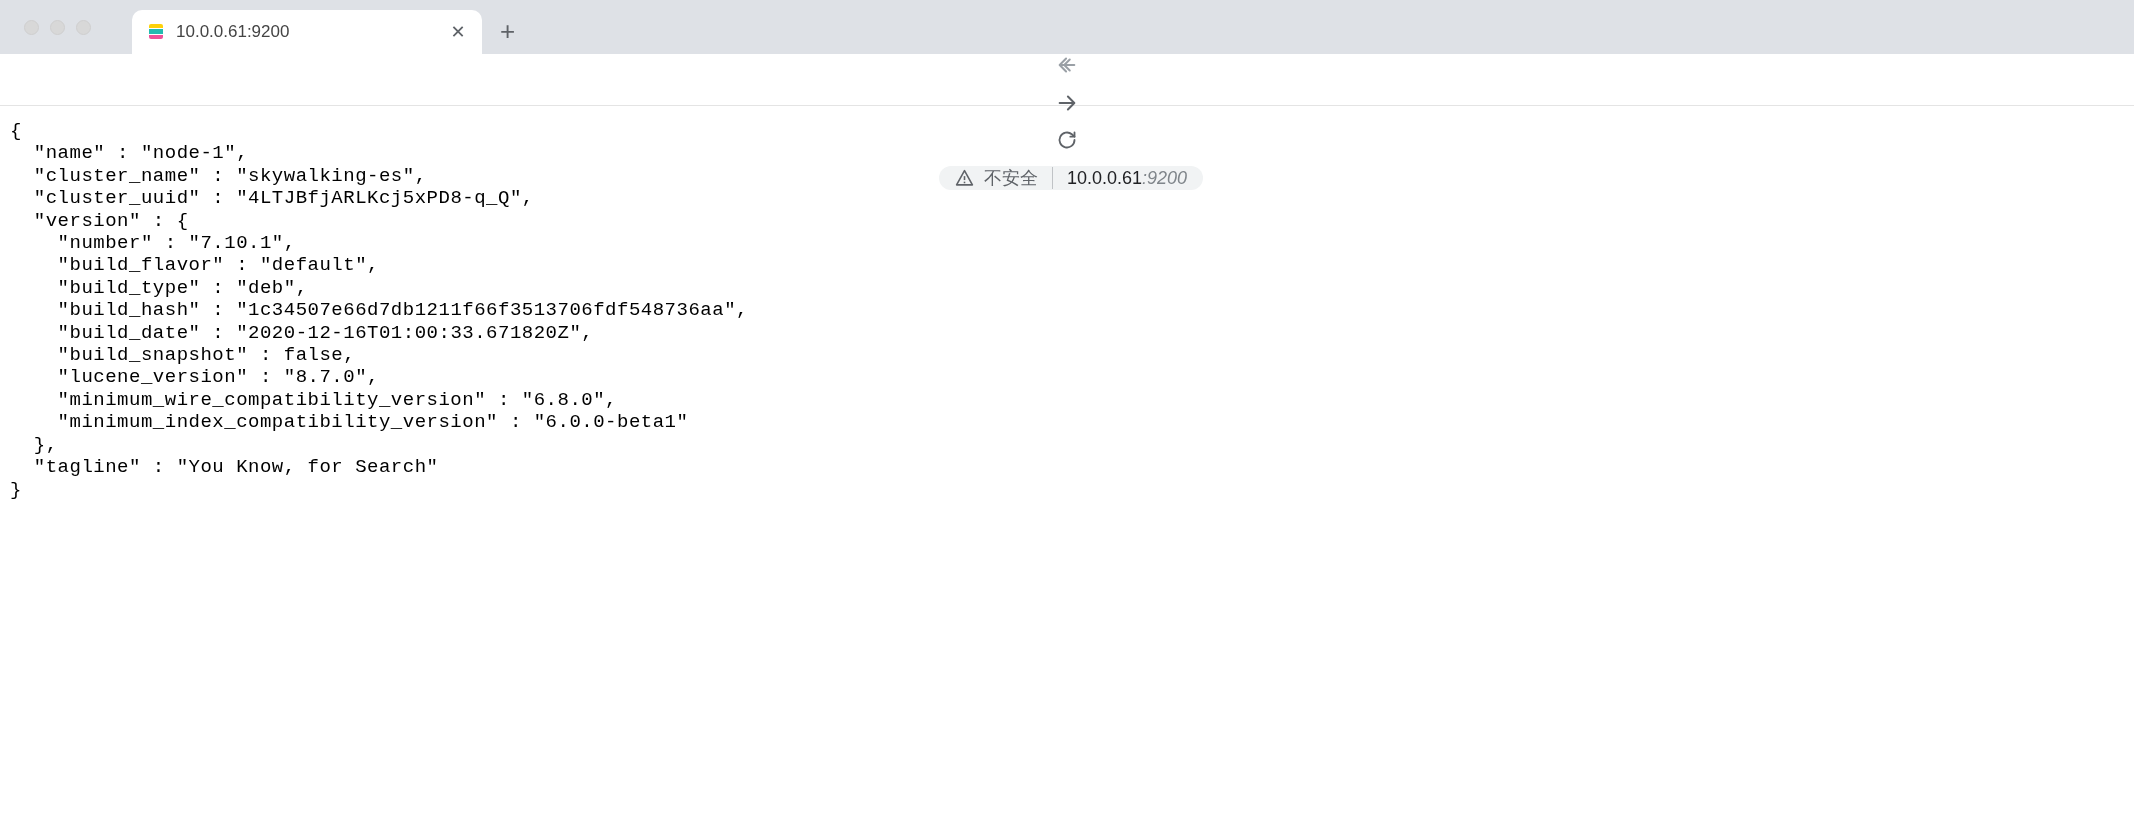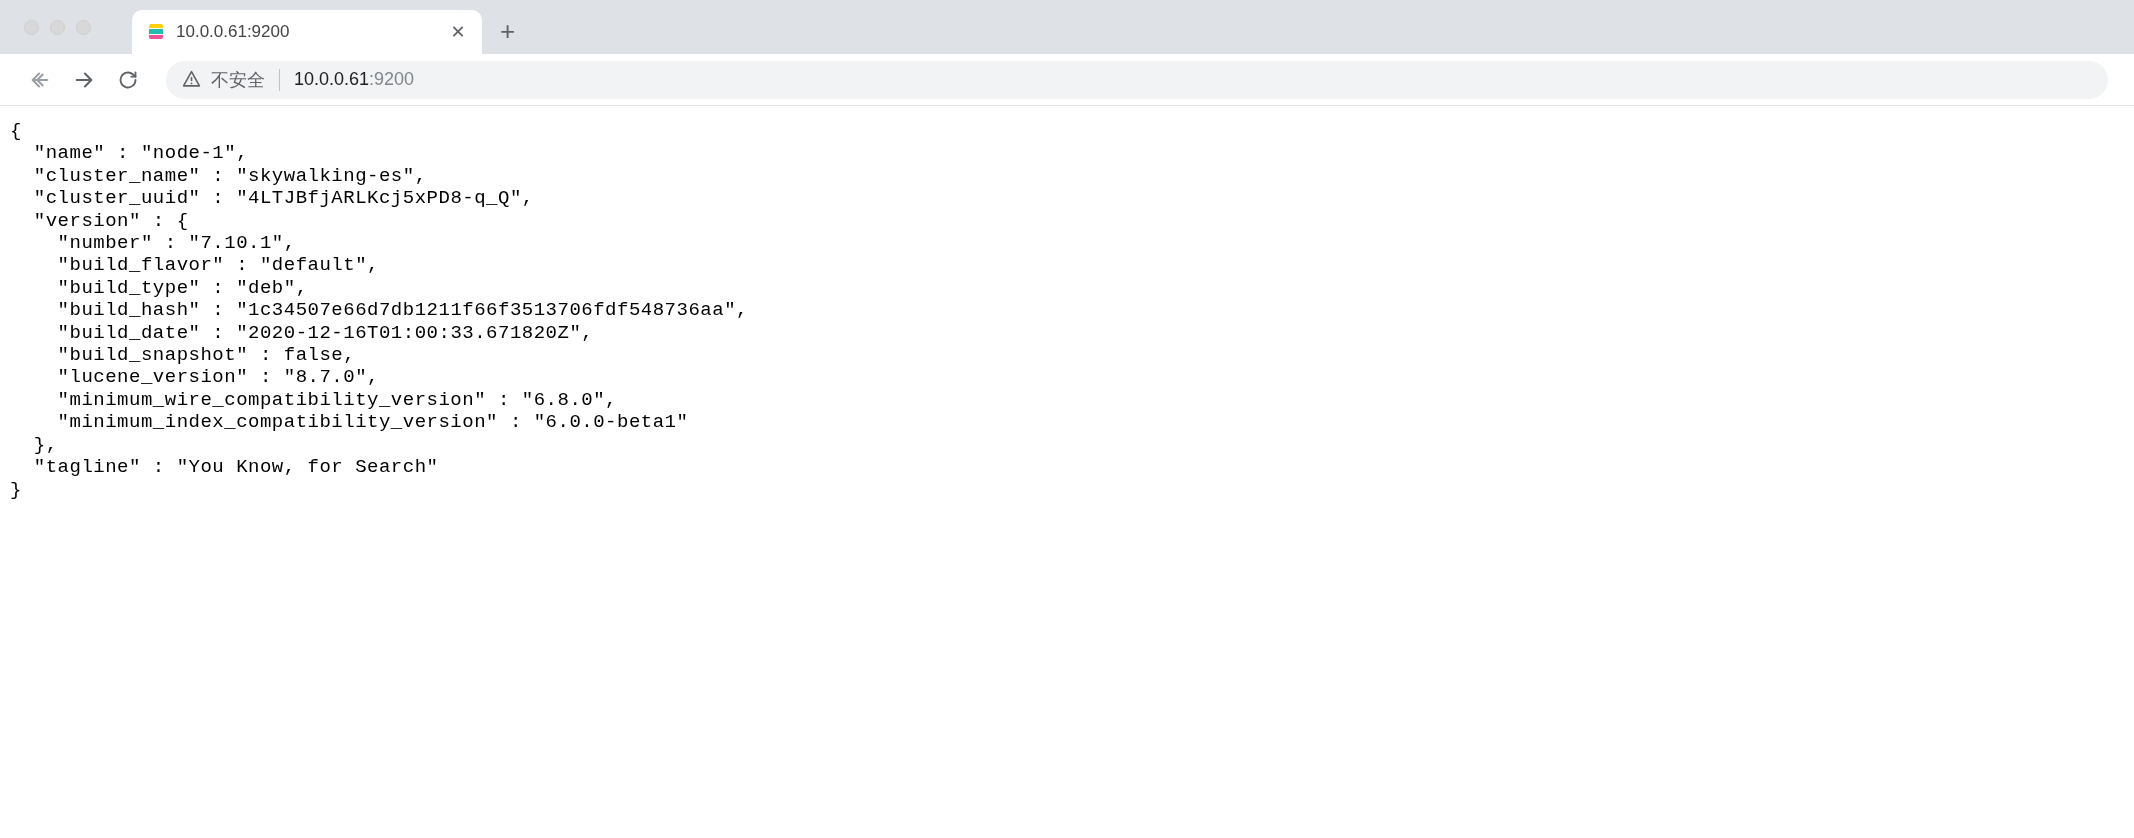--- a/index.html
+++ b/index.html
@@ -79,23 +79,24 @@
       margin-left: 18px;
       margin-bottom: 10px;
       cursor: pointer;
       line-height: 1;
     }
     .toolbar {
       background: #fff;
       height: 52px;
       display: flex;
       align-items: center;
-      padding: 0 26px;
+      padding: 0 20px;
       gap: 16px;
       border-bottom: 1px solid #e4e4e4;
+      flex-direction: column;
     }
     .nav-btn {
       color: #5f6368;
       font-size: 24px;
       cursor: pointer;
       width: 28px;
       text-align: center;
       line-height: 1;
       display: flex;
       align-items: center;
@@ -123,20 +124,21 @@
       height: 22px;
       background: #c0c3c6;
       margin: 0 4px;
     }
     .addr-text {
       color: #202124;
       font-size: 18px;
     }
     .addr-port {
       color: #80868b;
+      font-style: italic;
     }
     .content {
       padding: 14px 10px;
       font-family: Menlo, Monaco, Consolas, "Courier New", monospace;
       font-size: 19px;
       line-height: 1.18;
       white-space: pre;
       color: #000;
       letter-spacing: 0.5px;
     }

